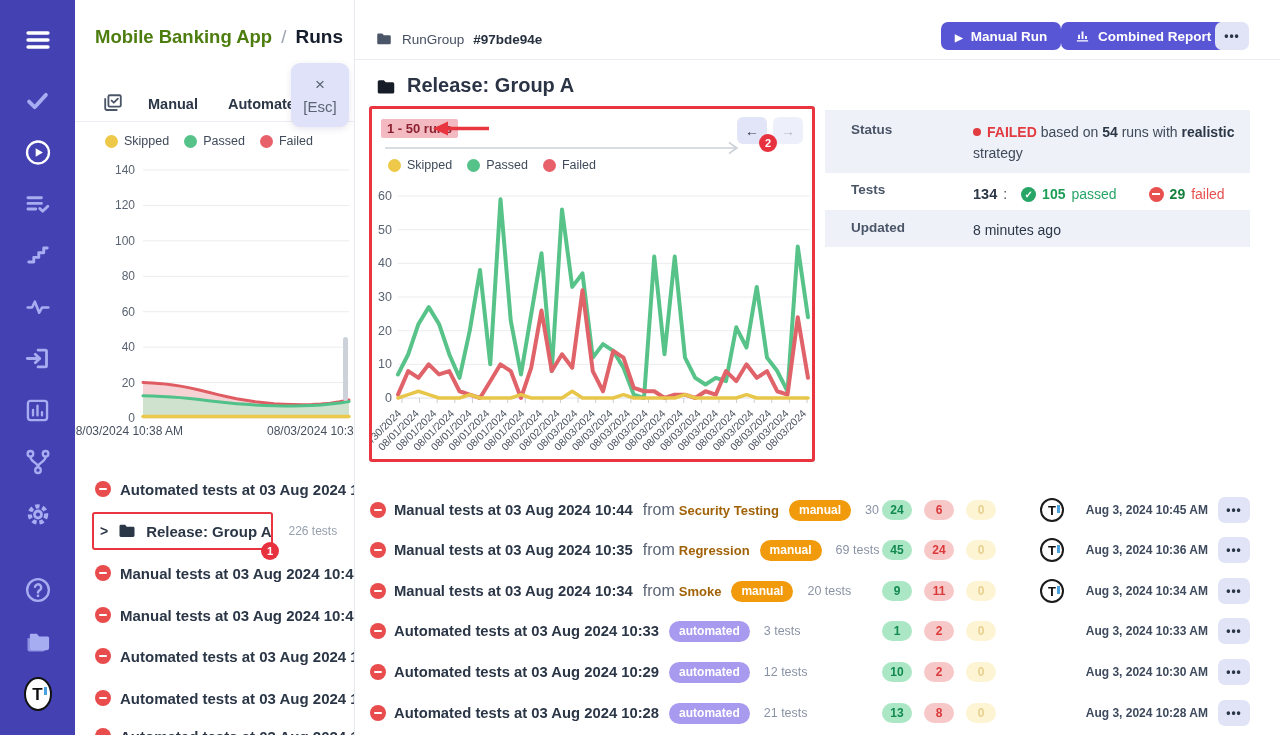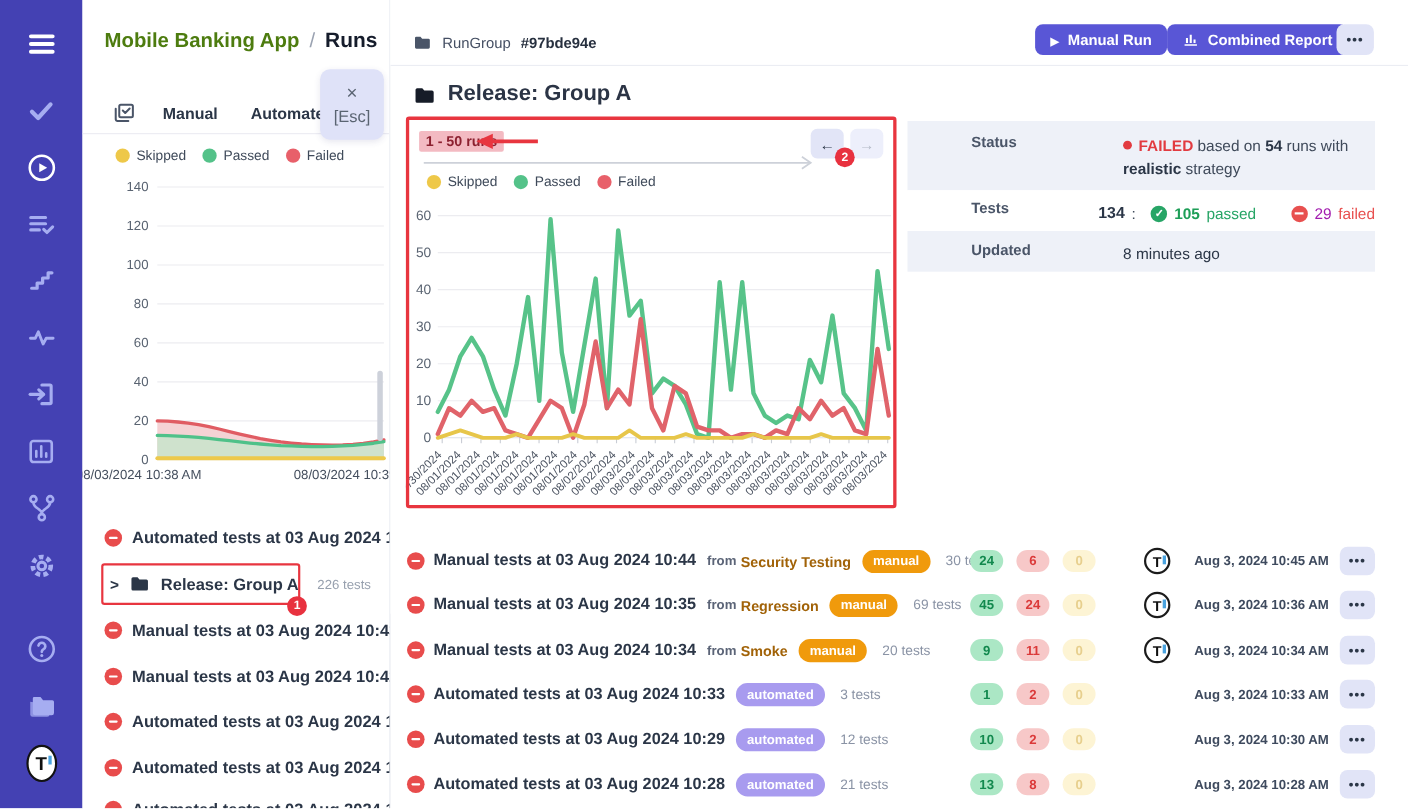--- a/index.html
+++ b/index.html
@@ -86,40 +86,40 @@
   #nav-next{left:418px;background:#edeffb;color:#b4bac7;}
   #timeline-svg{position:absolute;left:30px;top:141px;}
   #main-legend{left:33px;top:158px;}
   #main-chart-svg{position:absolute;left:14px;top:106px;}
 
   
   .info-row{position:absolute;left:470px;width:425px;display:flex;}
   #info-status{top:110px;height:63px;background:#eef1f8;}
   #info-tests{top:173px;height:37px;background:#fff;}
   #info-updated{top:210px;height:37px;background:#eef1f8;}
-  .info-label{width:148px;padding:12px 0 0 10px;font-size:13.5px;font-weight:700;color:#4a5568;margin-left:48px;}
+  .info-label{width:148px;padding:12px 0 0 26px;font-size:13.5px;font-weight:700;color:#4a5568;}
   .info-value{flex:1;padding-top:12px;font-size:14px;color:#3f4a5a;line-height:21px;}
   .st-dot{display:inline-block;width:8px;height:8px;border-radius:50%;background:#e23b40;margin-right:6px;vertical-align:1px;}
   .st-failed{color:#e23b40;font-weight:800;}
   .bold{font-weight:800;color:#2b3647;}
   .tests-line{display:flex;align-items:center;gap:6px;}
   .ck-circle{width:15px;height:15px;border-radius:50%;background:#27a566;color:#fff;font-size:10px;font-weight:800;
              display:flex;align-items:center;justify-content:center;}
   .ck-circle::before{content:"✓";}
   .mini-failed{width:15px;height:15px;border-radius:50%;background:#e8504f;position:relative;}
   .mini-failed::after{content:"";position:absolute;left:3.5px;top:6.5px;width:8px;height:2.2px;background:#fff;}
   .green-t{color:#1d9e57;font-weight:800;}
   .green-w{color:#27a566;}
-  .red-t{color:#a21caf;font-weight:400;}
+  .red-t{color:#15803d;font-weight:700;}
   .red-w{color:#e8504f;}
 
   
   .run-row{position:absolute;left:15px;width:884px;height:30px;display:flex;align-items:center;cursor:pointer;}
   .run-title{font-size:14.8px;font-weight:700;color:#2b3647;margin-left:8px;white-space:nowrap;}
-  .from-lbl{font-size:12px;color:#5b6477;margin-left:10px;font-weight:bold;}
+  .from-lbl{font-size:16px;color:#5b6477;margin-left:10px;}
   .from-src{font-size:13px;font-weight:800;color:#a16207;margin-left:4px;white-space:nowrap;}
   .badge{margin-left:10px;height:21px;display:flex;align-items:center;padding:0 10px;border-radius:11px;
          color:#fff;font-size:12px;font-weight:700;}
   .badge-manual{background:#f09a0c;}
   .badge-automated{background:#a89bef;}
   .tests-count{font-size:12.5px;color:#8a93a5;margin-left:14px;white-space:nowrap;}
   .pills{position:absolute;left:512px;top:5px;display:flex;gap:12px;}
   .pill{min-width:30px;height:20px;border-radius:10px;display:flex;align-items:center;justify-content:center;
         font-size:12px;font-weight:800;padding:0 7px;}
   .pill-passed{background:#abe7c5;color:#12894e;}

